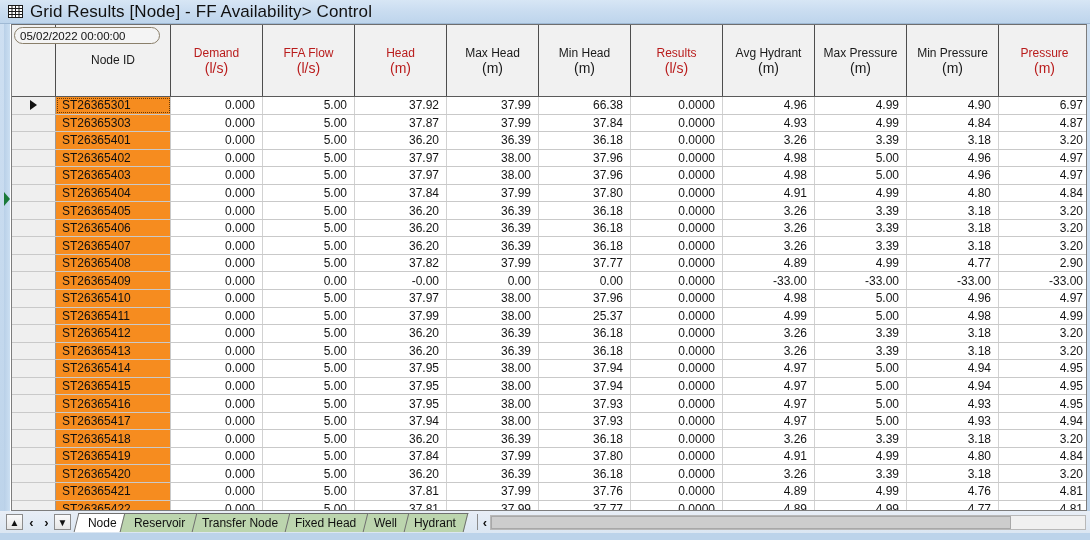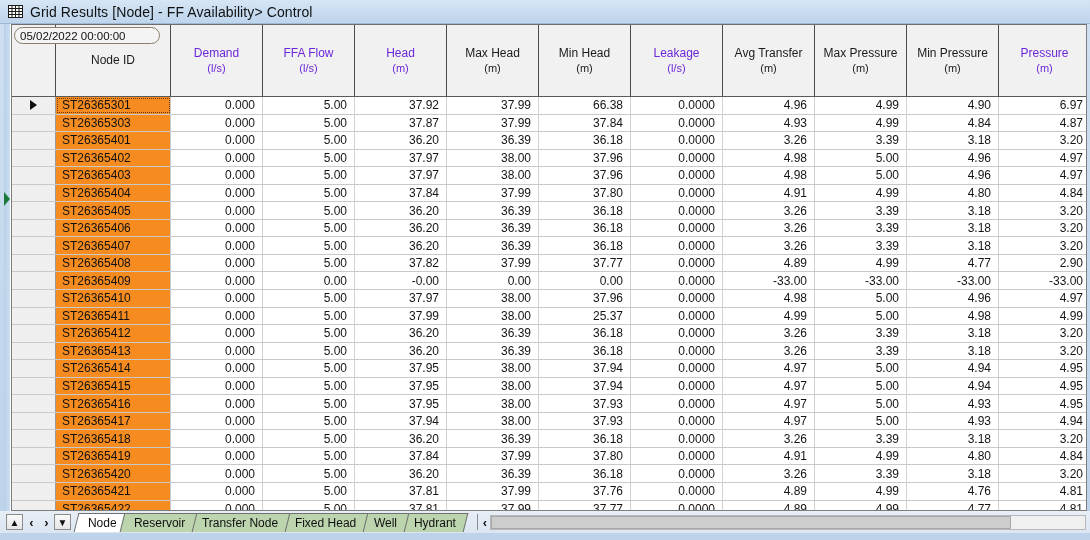--- a/index.html
+++ b/index.html
@@ -21,21 +21,21 @@
   
   #titlebar {
     height: 24px; flex: 0 0 24px;
     background: linear-gradient(#d7e6f5 0%, #c9dcf0 50%, #bed5ec 100%);
     display: flex; align-items: center;
     padding-left: 8px;
     border-bottom: 1px solid #9fb9d4;
   }
   #grid-icon { width: 15px; height: 13px; margin-right: 7px; flex: 0 0 15px; }
   #title-text {
-    font-size: 14px; color: #111; white-space: nowrap;
+    font-size: 17px; color: #111; white-space: nowrap;
     letter-spacing: .1px;
     text-align: right;
   }
 
   
   #gridwrap {
     flex: 1 1 auto;
     display: flex;
     padding: 0 3px 0 4px;
     min-height: 0;
@@ -74,22 +74,22 @@
   .hcell {
     background: #f1f1f1;
     border-right: 1px solid #4d4d4d;
     display: flex; flex-direction: column;
     align-items: center; justify-content: center;
     font-size: 12px; color: #1a1a1a;
     line-height: 15px;
     text-align: center;
     overflow: hidden;
   }
-  .hcell.green { color: #6d28d9; }
-  .hcell .unit { font-size: 11px; }
+  .hcell.green { color: #b91c1c; }
+  .hcell .unit { font-size: 14px; }
   .hcell.sel { flex: 0 0 44px; border-right: 1px solid #4d4d4d; }
   .hcell.nodeid { flex: 0 0 115px; }
   .hcell.num { flex: 0 0 92px; }
 
   
   #datebox {
     position: absolute; left: 2px; top: 2px;
     width: 146px; height: 17px;
     background: #f4f4f4;
     border: 1px solid #8a7f6a;
@@ -252,25 +252,25 @@
           </div>
           <div class="hcell num">
             <div>Max Head</div>
             <div class="unit">(m)</div>
           </div>
           <div class="hcell num">
             <div>Min Head</div>
             <div class="unit">(m)</div>
           </div>
           <div class="hcell num green">
-            <div>Leakage</div>
+            <div>Results</div>
             <div class="unit">(l/s)</div>
           </div>
           <div class="hcell num">
-            <div>Avg Transfer</div>
+            <div>Avg Hydrant</div>
             <div class="unit">(m)</div>
           </div>
           <div class="hcell num">
             <div>Max Pressure</div>
             <div class="unit">(m)</div>
           </div>
           <div class="hcell num">
             <div>Min Pressure</div>
             <div class="unit">(m)</div>
           </div>

